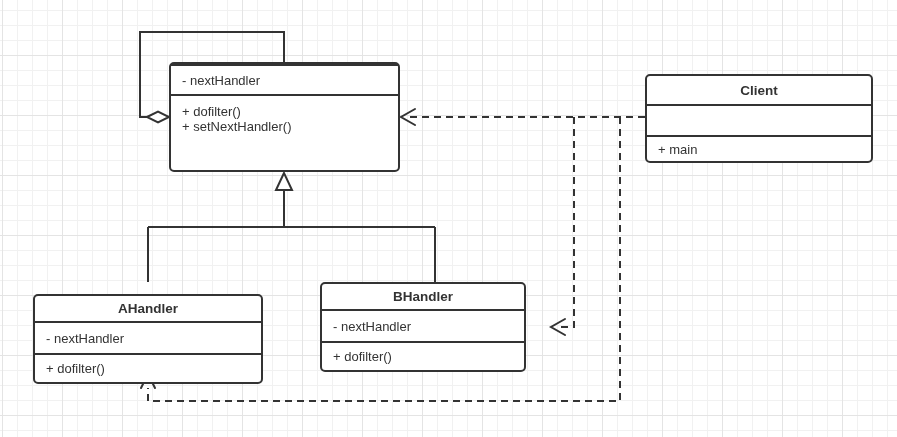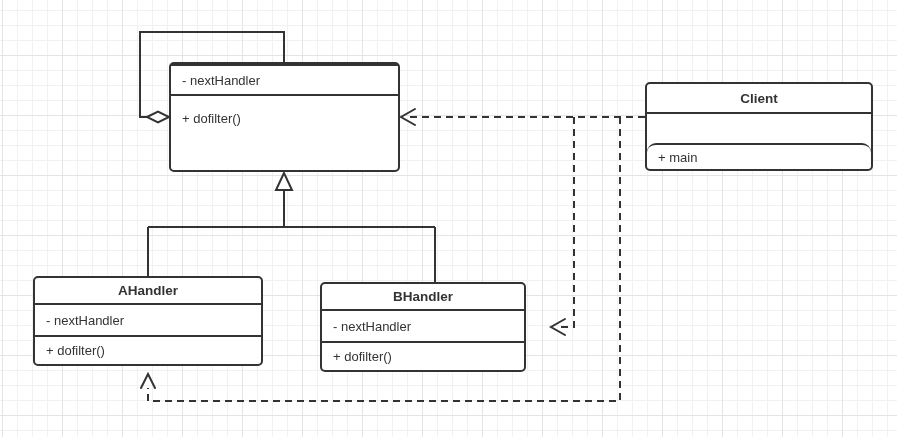--- a/index.html
+++ b/index.html
@@ -80,26 +80,26 @@
   .uml-row {
     white-space: nowrap;
     line-height: 15px;
   }
   
   #c-abstract { left: 169px; top: 62px; width: 231px; height: 110px; }
   #c-abstract .uml-title   { height: 29px; }
   #c-abstract .sec-fields  { height: 30px; }
   #c-abstract .sec-methods { height: 47px; }
   
-  #c-client { left: 645px; top: 82px; width: 228px; height: 89px; }
+  #c-client { left: 645px; top: 74px; width: 228px; height: 89px; }
   #c-client .uml-title   { height: 28px; }
   #c-client .sec-fields  { height: 31px; }
-  #c-client .sec-methods { height: 26px; border-radius: 9px; }
+  #c-client .sec-methods { height: 26px; }
   
-  #c-ahandler { left: 33px; top: 276px; width: 230px; height: 90px; }
+  #c-ahandler { left: 33px; top: 294px; width: 230px; height: 90px; }
   #c-ahandler .uml-title   { height: 25px; }
   #c-ahandler .sec-fields  { height: 32px; }
   #c-ahandler .sec-methods { height: 29px; }
   
   #c-bhandler { left: 320px; top: 282px; width: 206px; height: 90px; }
   #c-bhandler .uml-title   { height: 25px; }
   #c-bhandler .sec-fields  { height: 32px; }
   #c-bhandler .sec-methods { height: 29px; }
 </style>
 </head>
@@ -127,20 +127,21 @@
     <polyline class="dashed" points="620,117 620,401 148,401 148,388"></polyline>
     <polyline class="open-arrow" points="141,388 148,374 155,388"></polyline>
   </svg>
 
   <div class="uml-class" id="c-abstract">
     <div class="uml-section sec-fields">
       <div class="uml-row">- nextHandler</div>
     </div>
     <div class="uml-section sec-methods">
       <div class="uml-row">+ dofilter()</div>
+      <div class="uml-row">+ setNextHandler()</div>
     </div>
   </div>
 
   <div class="uml-class" id="c-client">
     <div class="uml-title">Client</div>
     <div class="uml-section sec-fields"></div>
     <div class="uml-section sec-methods">
       <div class="uml-row">+ main</div>
     </div>
   </div>

